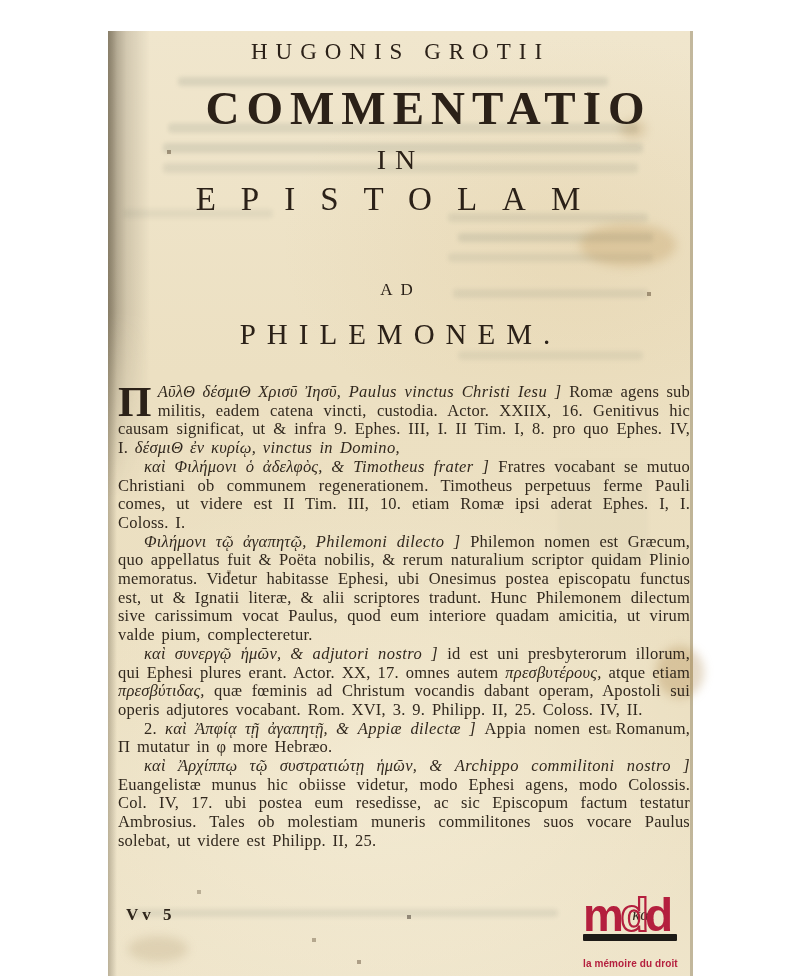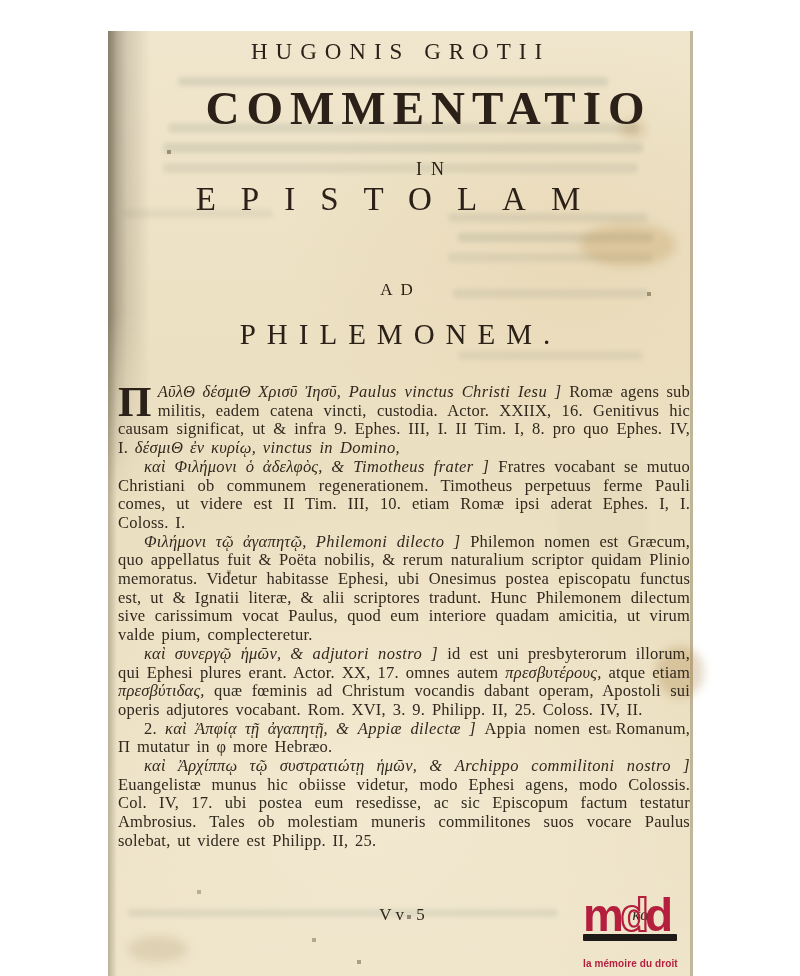--- a/index.html
+++ b/index.html
@@ -52,21 +52,21 @@
       300px 885px 0 1px rgba(60,50,40,0.5), 205px 908px 0 1px rgba(90,72,48,0.4);
   }
 
   
   .bleed{position:absolute;filter:blur(2px);border-radius:4px;background:rgba(106,116,108,0.16);}
 
   
   .t{position:absolute;left:0;width:585px;text-align:center;color:#2b2118;white-space:nowrap;}
   .t-author{top:8px;font-size:23px;letter-spacing:8px;}
   .t-main{top:50px;font-size:47px;font-weight:bold;letter-spacing:7px;padding-left:28px;}
-  .t-in{top:128px;font-size:18px;letter-spacing:9px;padding-left:34px;}
+  .t-in{top:113px;font-size:28px;letter-spacing:9px;}
   .t-epistolam{top:150px;font-size:33px;letter-spacing:25px;}
   .t-pauli{top:204px;font-size:24px;letter-spacing:9px;}
   .t-ad{top:249px;font-size:17px;letter-spacing:8px;}
   .t-philemonem{top:287px;font-size:29px;letter-spacing:11px;}
 
   
   .body-text{
     position:absolute;left:10px;top:352px;width:572px;
     font-size:16.5px;line-height:18.7px;
     text-align:justify;
@@ -77,21 +77,21 @@
   .body-text p.first{text-indent:0;}
   .dropcap{
     float:left;font-size:43px;line-height:36px;font-weight:bold;
     padding:1px 6px 0 0;color:#2b2118;
   }
   .greek{font-style:italic;}
   .lat-italic{font-style:italic;letter-spacing:0.4px;}
 
   
   .sigrow{position:absolute;left:10px;top:874px;width:572px;height:22px;font-size:17px;}
-  .sig{position:absolute;left:0;width:100%;text-align:center;letter-spacing:4px;font-weight:normal;color:#2e251b;}
+  .sig{position:absolute;left:8px;width:100%;letter-spacing:4px;font-weight:bold;color:#2e251b;}
   .catchword{position:absolute;right:36px;top:0;font-style:italic;font-size:17px;color:#31281e;}
 
   
   .mdd{position:absolute;left:583px;top:893px;width:100px;font-family:"Liberation Sans","DejaVu Sans",sans-serif;}
   .mdd-word{font-size:46px;font-weight:bold;letter-spacing:-3.5px;line-height:44px;color:#b41f3e;white-space:nowrap;}
   .mdd-word .outline{
     color:transparent;
     -webkit-text-stroke:2.2px #b41f3e;
     position:relative;z-index:2;
   }

